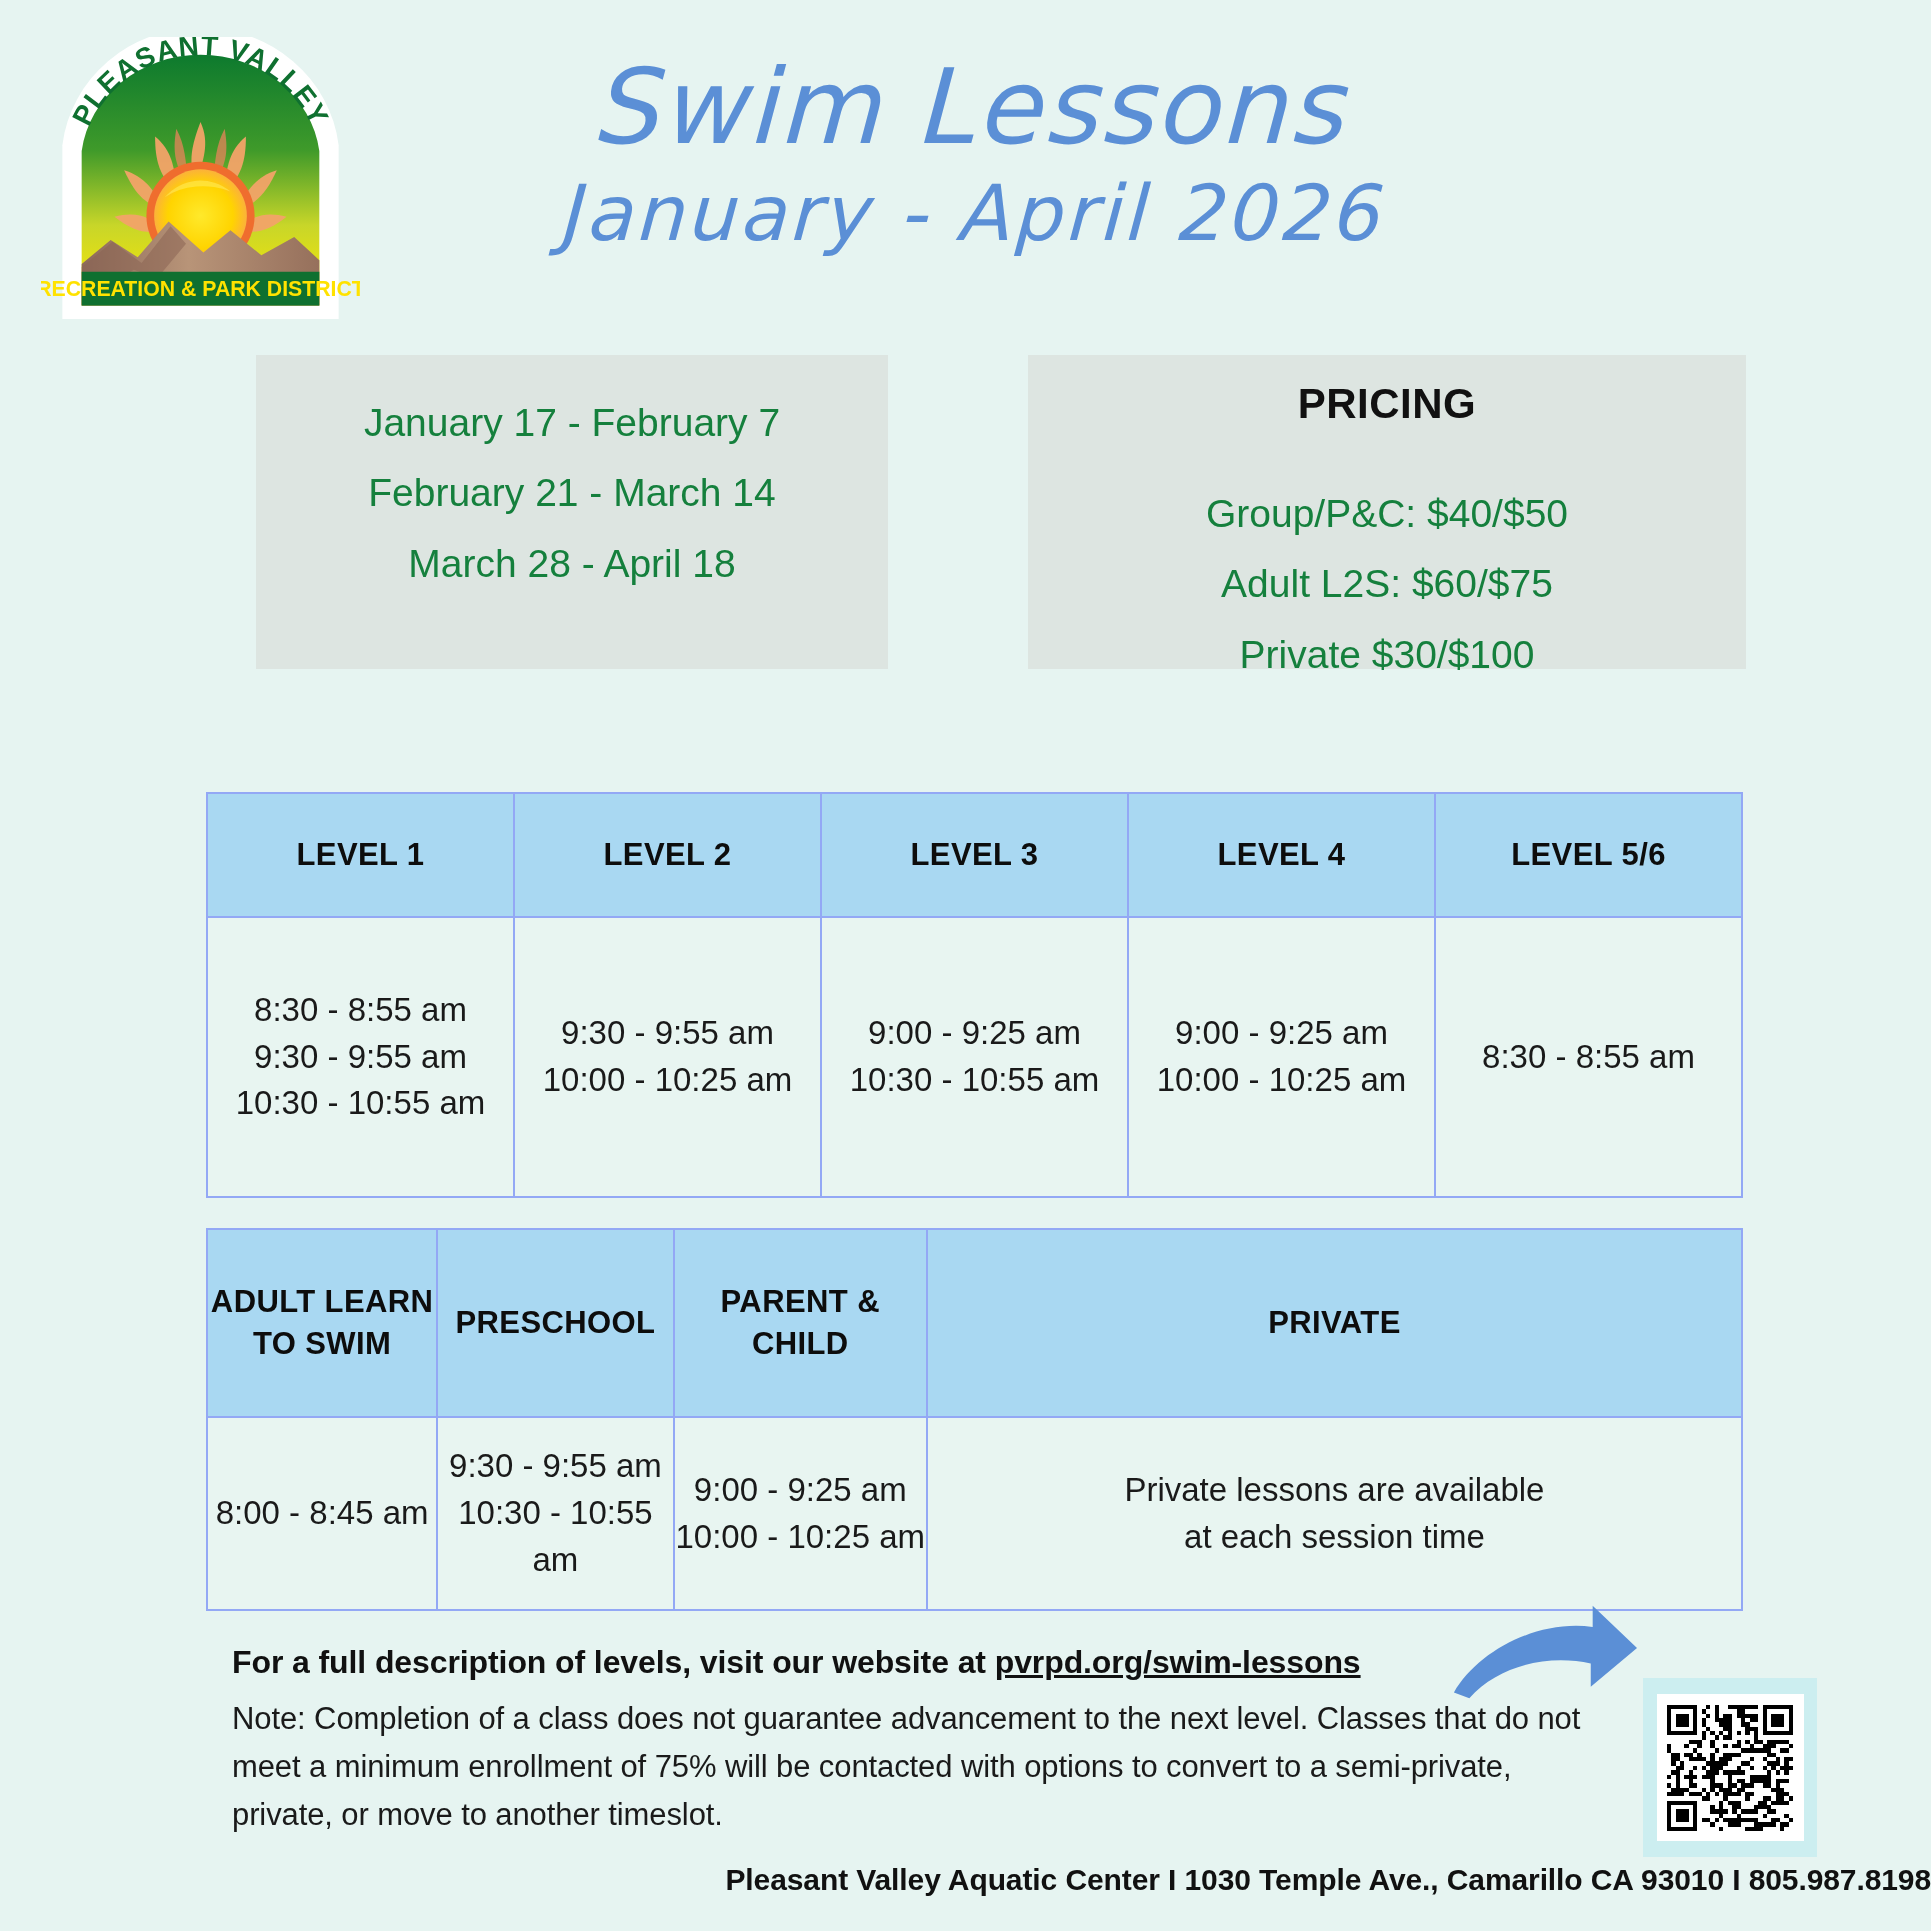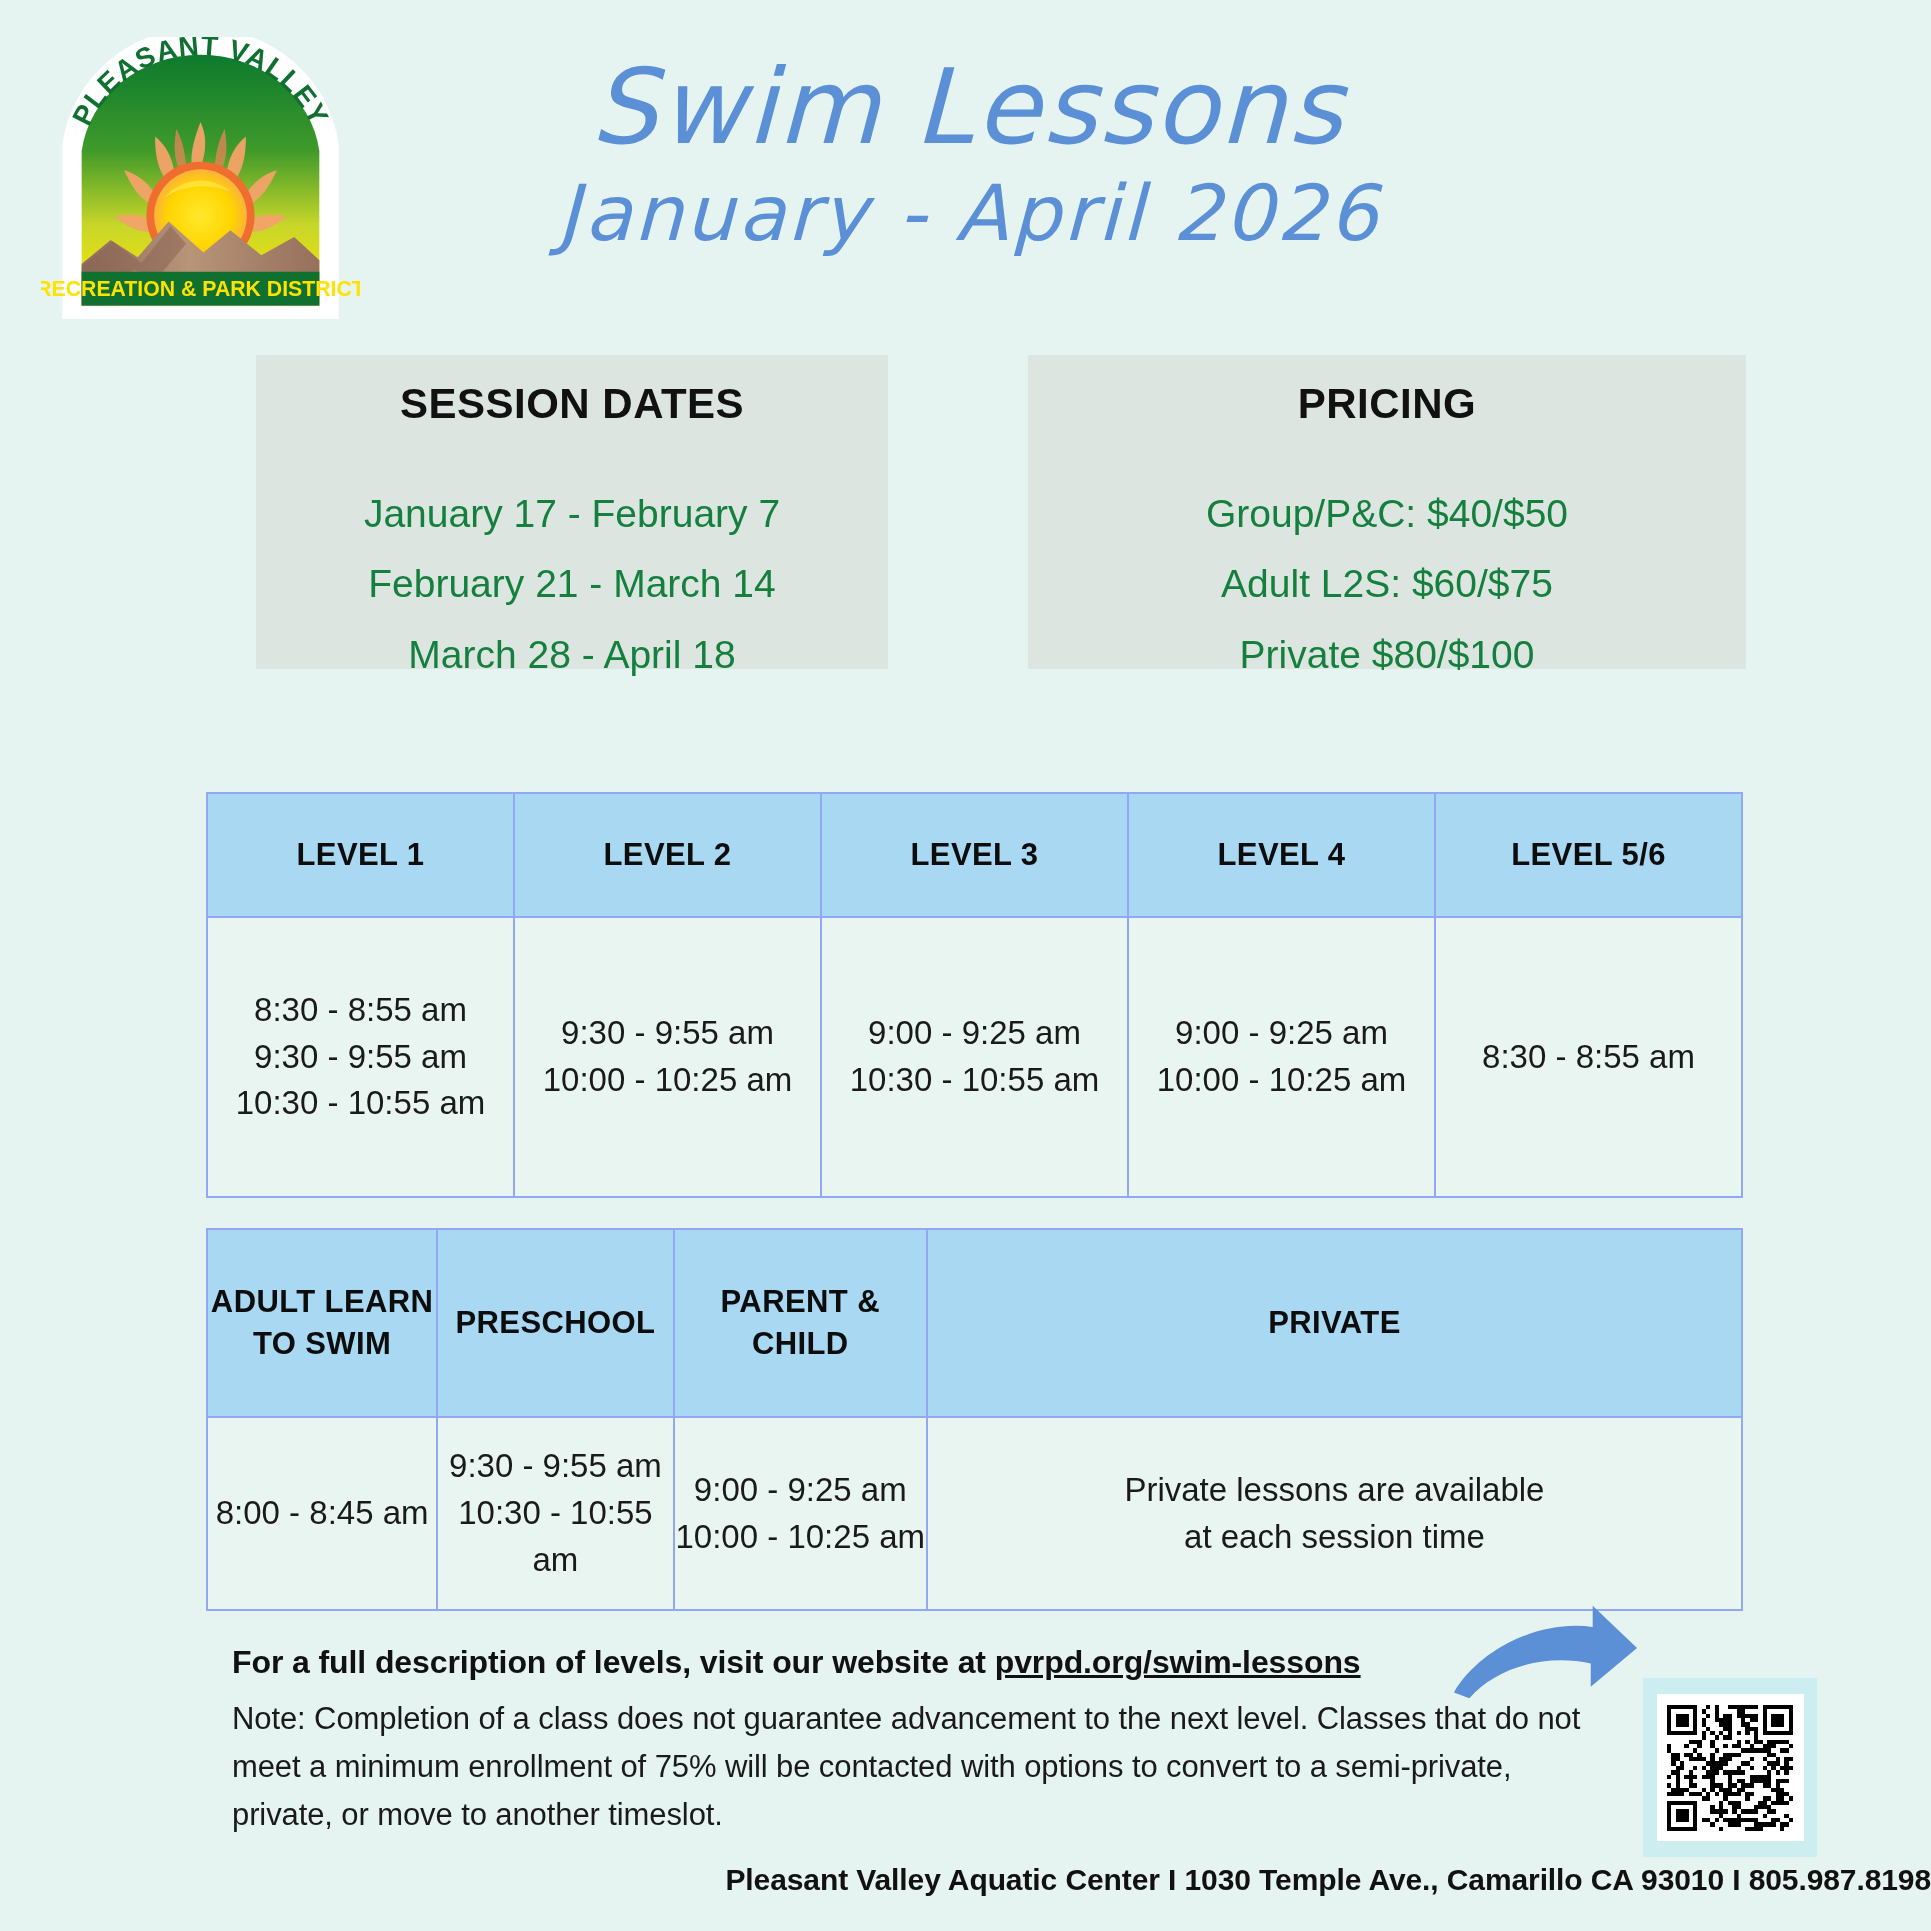--- a/index.html
+++ b/index.html
@@ -258,31 +258,30 @@
       </text>
     </svg>
   </div>
 
   <div id="title-block">
     <div id="main-title">Swim Lessons</div>
     <div id="sub-title">January - April 2026</div>
   </div>
 
   <div class="info-box" id="session-box">
-    <div class="info-title">SESSION DATES</div>
     <div class="info-line">January 17 - February 7</div>
     <div class="info-line">February 21 - March 14</div>
     <div class="info-line">March 28 - April 18</div>
   </div>
 
   <div class="info-box" id="pricing-box">
     <div class="info-title">PRICING</div>
     <div class="info-line">Group/P&amp;C: $40/$50</div>
     <div class="info-line">Adult L2S: $60/$75</div>
-    <div class="info-line">Private $80/$100</div>
+    <div class="info-line">Private $30/$100</div>
   </div>
 
 
   <table class="sched-table" id="levels-table">
     <thead>
       <tr>
         <th>LEVEL 1</th>
         <th>LEVEL 2</th>
         <th>LEVEL 3</th>
         <th>LEVEL 4</th>

